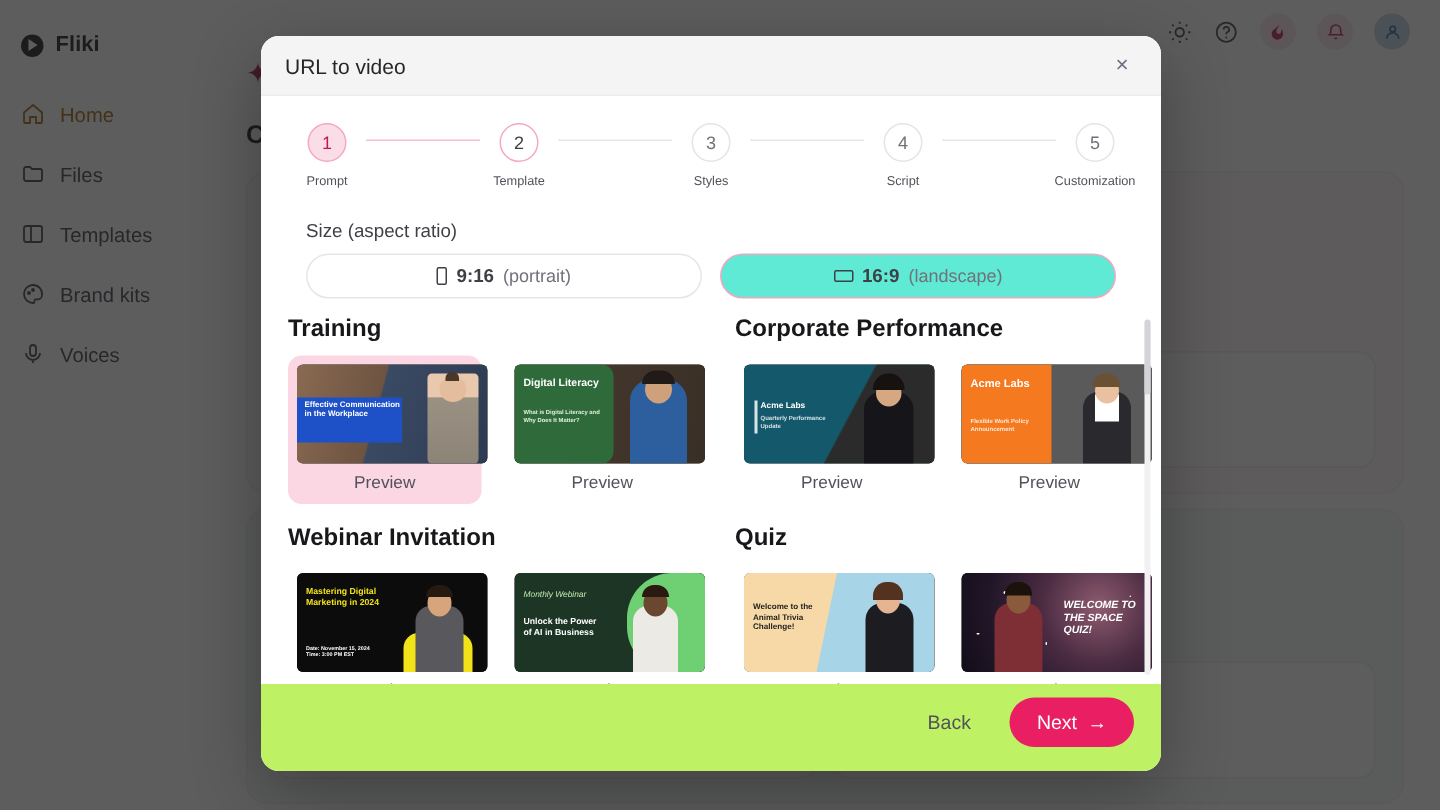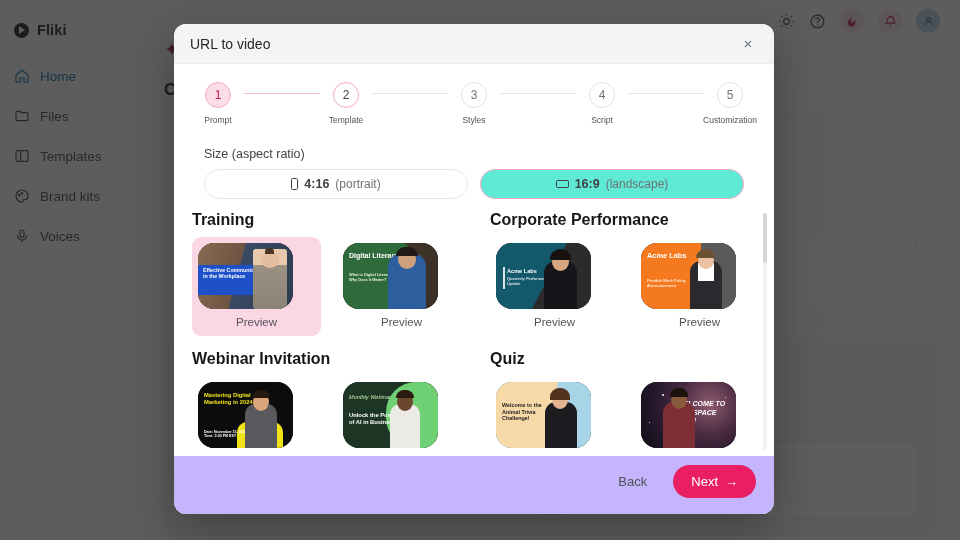--- a/index.html
+++ b/index.html
@@ -33,21 +33,21 @@
     border-bottom: 4px solid transparent;
   }
   .brand-name { font-size: 14.5px; font-weight: 700; color: #18181b; letter-spacing: .1px; }
 
   .nav { margin-top: 18px; }
   .nav-item {
     display: flex; align-items: center; gap: 10px;
     height: 32px; padding-left: 14px; color: #3f3f46;
     font-size: 13.5px; cursor: pointer; margin-bottom: 8px;
   }
-  .nav-item.active { color: #0369a1; font-weight: 500; }
+  .nav-item.active { color: #a16207; font-weight: 500; }
   .nav-icn { width: 16px; height: 16px; flex: none; display:block; }
 
   .topbar {
     position: absolute; right: 0; top: 0; height: 42px; width: 500px;
     display: flex; align-items: center; justify-content: flex-end;
     gap: 14px; padding-right: 20px;
   }
   .tb-icon { width: 17px; height: 17px; color: #3f3f46; cursor: pointer; }
   .tb-badge {
     width: 24px; height: 24px; border-radius: 50%;
@@ -145,21 +145,21 @@
   .tpl-group-title {
     font-size: 16px; font-weight: 700; color: #18181b; margin: 2px 0 8px 0;
   }
   .tpl-pair { display: flex; gap: 16px; margin-bottom: 12px; }
   .tpl-card {
     width: 129px; border-radius: 9px; padding: 6px 6px 0 6px;
     cursor: pointer; background: transparent;
   }
   .tpl-card.selected { background: #fbd6e3; }
   .tpl-thumb {
-    width: 95px; height: 66px; border-radius: 16px; overflow: hidden;
+    width: 127px; height: 66px; border-radius: 4px; overflow: hidden;
     position: relative; background: #1c1c1c;
   }
   .tpl-preview {
     text-align: center; font-size: 11.5px; color: #52525b;
     padding: 7px 0 8px 0;
   }
 
   
   .th-abs { position: absolute; }
   .th-txt { position: absolute; font-weight: 700; line-height: 1.22; }
@@ -169,21 +169,21 @@
     background: #f1f1f2; border-radius: 2px;
   }
   .scrollbar-thumb {
     position: absolute; left: 0; top: 0; width: 4px; height: 50px;
     background: #d4d4d8; border-radius: 2px; cursor: pointer;
   }
 
   .modal-foot {
     flex: none; height: 58px; display: flex; align-items: center;
     justify-content: flex-end; gap: 16px; padding: 0 18px 8px 20px;
-    background: #c4b5fd;
+    background: #bef264;
   }
   .btn-back {
     font-size: 13px; color: #52525b; background: none; border: none;
     cursor: pointer; padding: 8px 10px; font-family: inherit;
   }
   .btn-next {
     font-size: 13px; color: #ffffff; background: #e91e63; border: none;
     border-radius: 17px; padding: 9px 18px; cursor: pointer;
     display: flex; gap: 7px; font-family: inherit;
   }
@@ -338,21 +338,21 @@
         <div class="step-label">Customization</div>
       </div>
     </div>
   </div>
 
   <div class="modal-body">
     <div class="field-label">Size (aspect ratio)</div>
     <div class="ratio-row">
       <div class="ratio-btn">
         <span class="ico-portrait"></span>
-        <span class="ratio-num">4:16</span>
+        <span class="ratio-num">9:16</span>
         <span class="ratio-sfx">(portrait)</span>
       </div>
       <div class="ratio-btn selected">
         <span class="ico-land"></span>
         <span class="ratio-num">16:9</span>
         <span class="ratio-sfx">(landscape)</span>
       </div>
     </div>
   </div>
 

